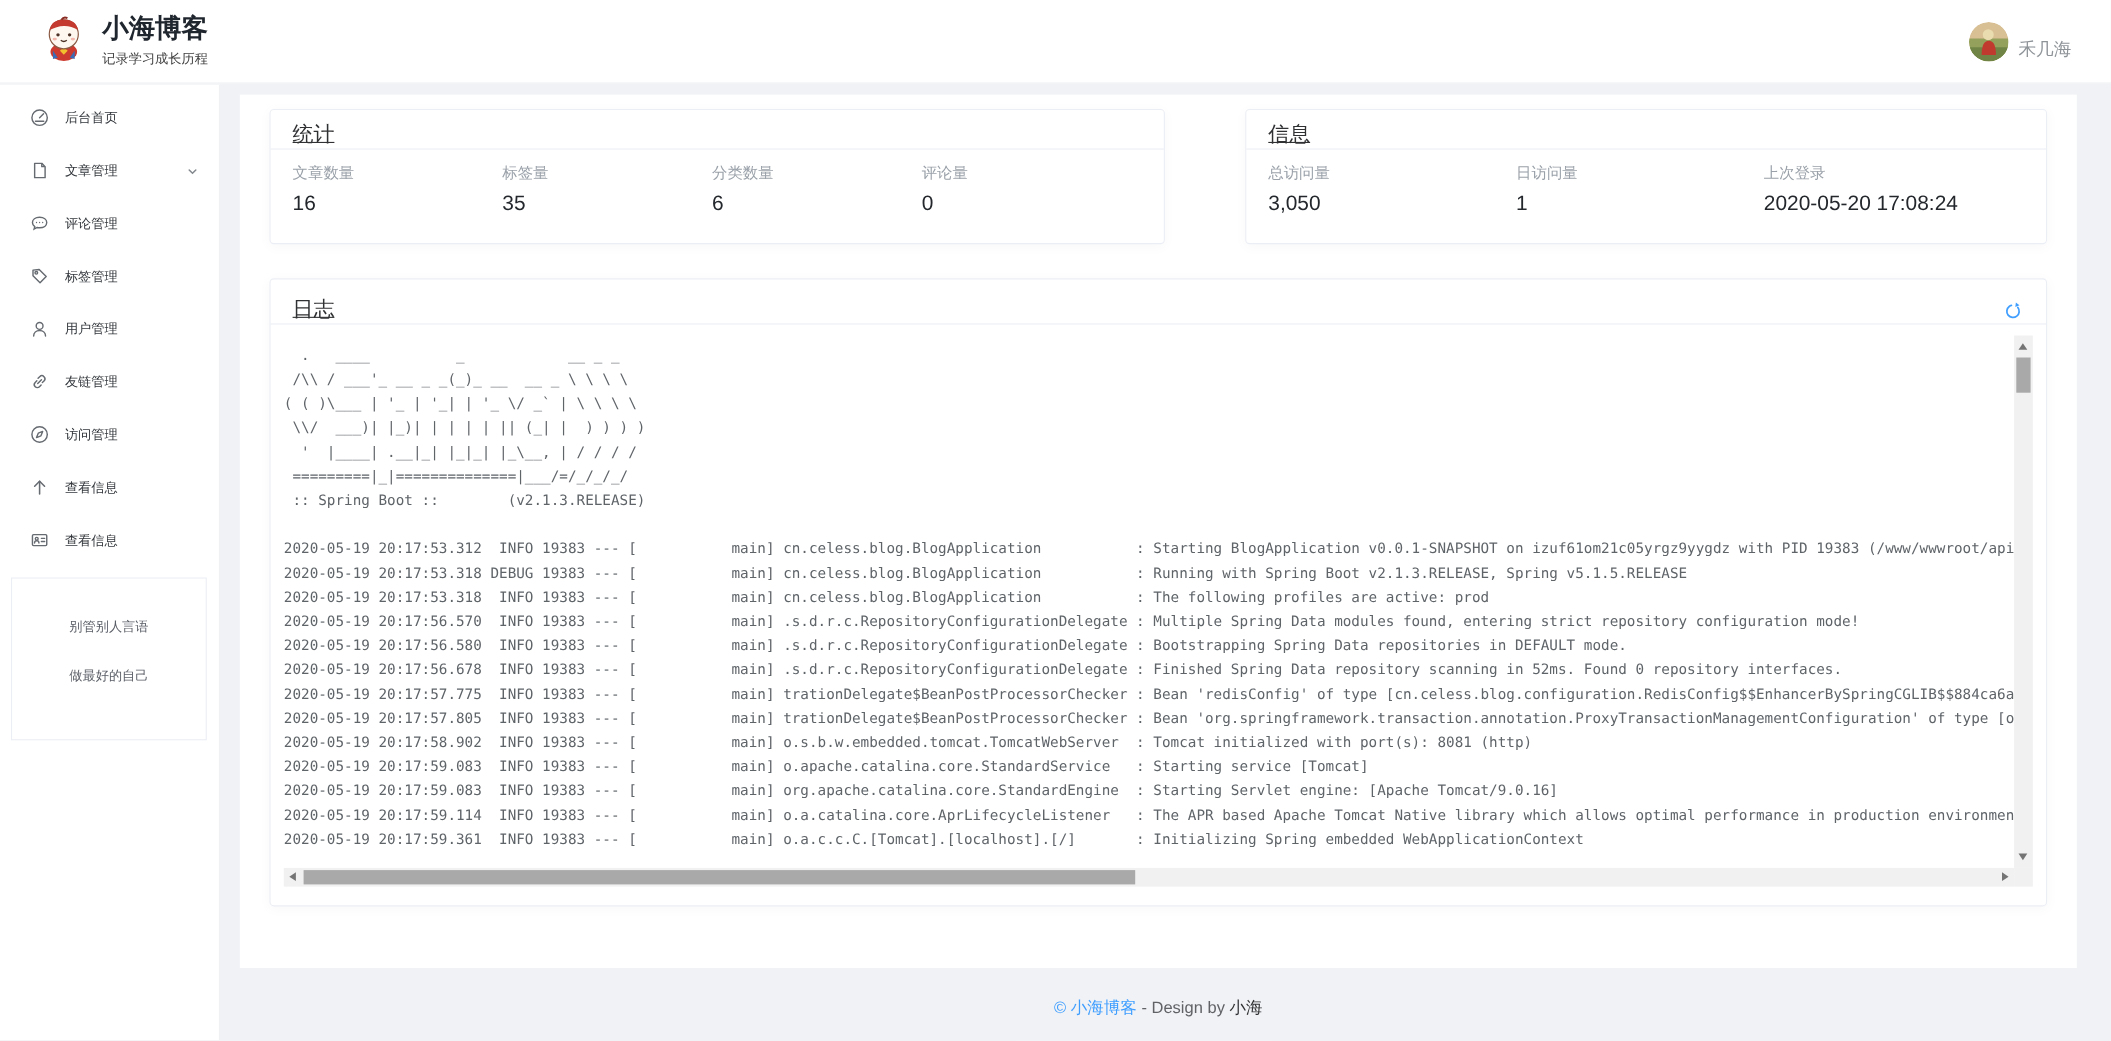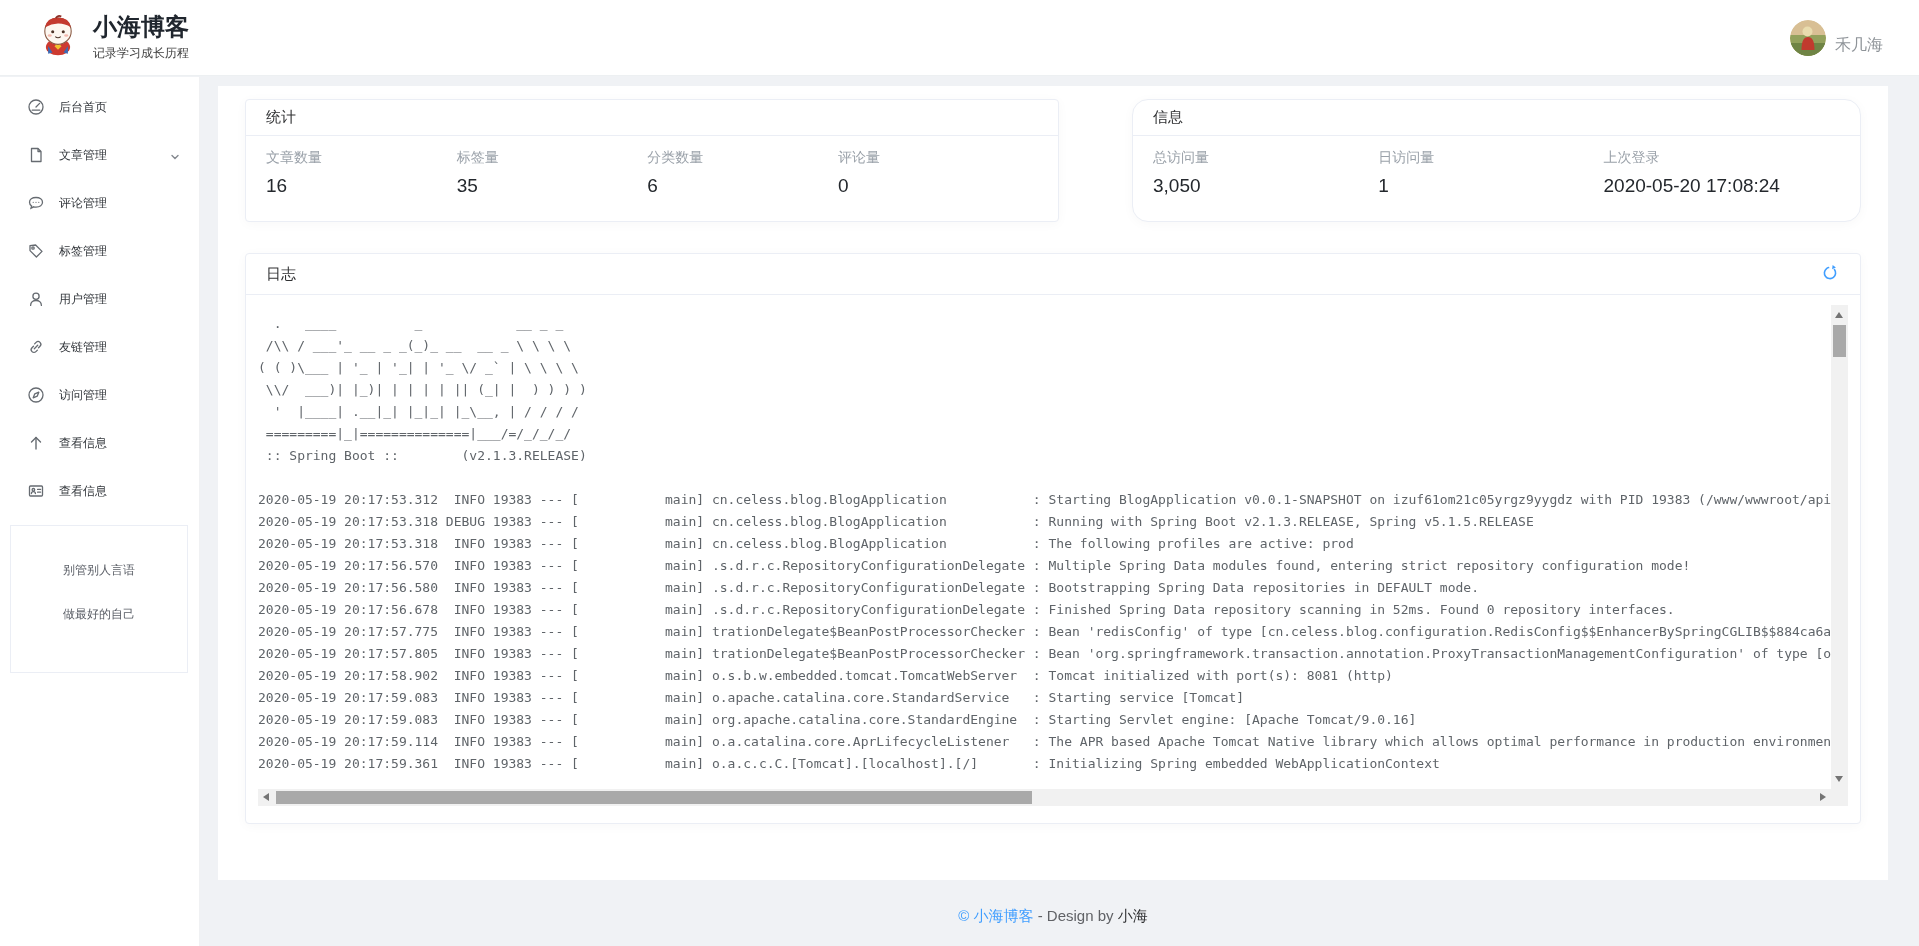--- a/index.html
+++ b/index.html
@@ -28,24 +28,24 @@
                padding:22px 0 36px; }
   .quote-line { font-size:12px; color:#5a5e66; line-height:44px; }
 
   
   .main { position:absolute; top:86px; left:218px; width:1670px; height:794px; background:#fff;
           padding:13px 27px 0 27px; }
   .cards-row { display:flex; gap:73px; }
   .card { background:#fff; border:1px solid #ebeef5; border-radius:4px;
           box-shadow:0 2px 12px rgba(0,0,0,0.03); }
   .stats-card { width:814px; height:123px; }
-  .info-card { flex:1; height:123px;border-radius:16px; }
-  .card-header { height:36px; padding:0 20px; display:flex; align-items:center;
-                 justify-content:space-between; font-size:15px; color:#303133;
-                 border-bottom:1px solid #ebeef5; }
+  .info-card { flex:1; height:123px; }
+  .card-header { height:36px; padding:0 20px; display:flex; align-items:flex-end;
+                 justify-content:space-between; font-size:19px; color:#303133;
+                 border-bottom:1px solid #ebeef5;text-decoration:underline; }
   .stat-row { display:flex; padding:13px 20px 0 20px; }
   .stat { flex:1; }
   .stat:last-child { flex:1.05; }
   .stat-label { font-size:14px; color:#9aa1a9; }
   .stat-value { font-size:19px; color:#24282d; margin-top:8px; white-space:nowrap; }
 
   
   .log-card { margin-top:31px; height:571px; }
   .log-header { height:41px; }
   .refresh-btn { background:none; border:none; cursor:pointer; width:20px; height:20px;

